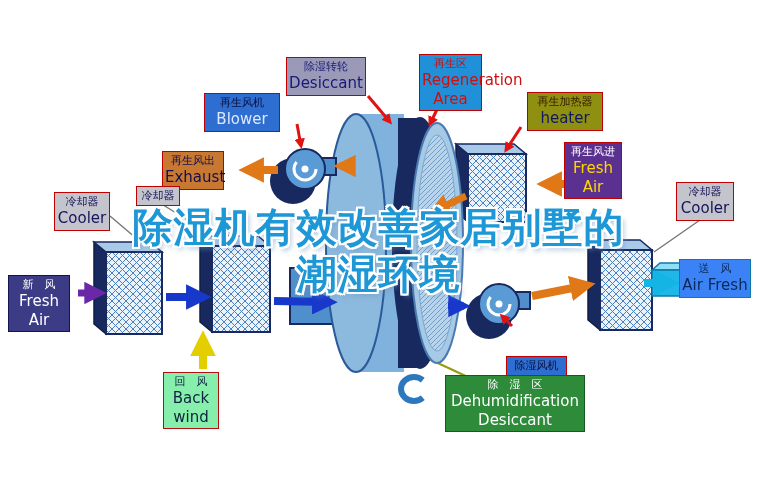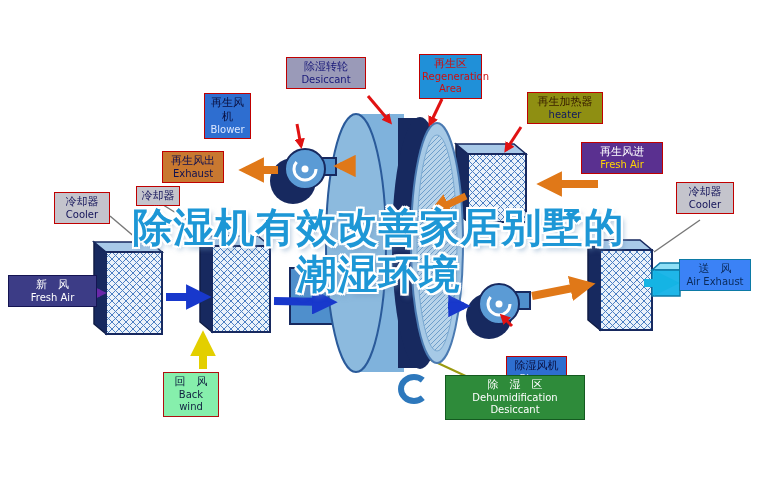--- a/index.html
+++ b/index.html
@@ -2,21 +2,21 @@
 <html><head>
 <meta charset="utf-8">
 <style>
   html,body{margin:0;padding:0;}
   body{width:757px;height:488px;background:#ffffff;font-family:"DejaVu Sans",sans-serif;}
   .stage{position:relative;width:757px;height:488px;overflow:hidden;background:#ffffff;}
   .diagram-svg{position:absolute;left:0;top:0;z-index:1;}
   .lbl{position:absolute;box-sizing:border-box;border:1px solid #c00000;text-align:center;
        font-weight:normal;padding:2px 2px;line-height:1.25;z-index:5;}
   .lbl .zh{display:block;font-size:11px;}
-  .lbl .en{display:block;font-size:10px;text-align:center;}
+  .lbl .en{display:block;font-size:15px;text-align:center;}
   .title{position:absolute;left:0;right:0;top:204px;text-align:center;z-index:10;
          font-weight:bold;color:#1d97d6;font-size:40px;line-height:47px;letter-spacing:1px;
          text-shadow:-2px -2px 0 #fff,2px -2px 0 #fff,-2px 2px 0 #fff,2px 2px 0 #fff,
                      0 -2px 0 #fff,0 2px 0 #fff,-2px 0 0 #fff,2px 0 0 #fff,
                      3px 4px 5px rgba(110,150,190,.55);}
 </style>
 </head>
 <body>
 
 <div class="stage">
@@ -122,21 +122,21 @@
       <path d="M644,283 L672,283" stroke="#14b4e4" stroke-width="8" fill="none" marker-end="url(#mC)"></path>
       <path d="M203,369 L203,338" stroke="#e3cf00" stroke-width="8" fill="none" marker-end="url(#mY)"></path>
       <path d="M368,96 L390,122" stroke="#e01212" stroke-width="3" fill="none" marker-end="url(#mR)"></path>
       <path d="M297,124 L301,146" stroke="#e01212" stroke-width="3" fill="none" marker-end="url(#mR)"></path>
       <path d="M442,99 L430,124" stroke="#e01212" stroke-width="3" fill="none" marker-end="url(#mR)"></path>
       <path d="M521,127 L506,150" stroke="#e01212" stroke-width="3" fill="none" marker-end="url(#mR)"></path>
       <path d="M512,326 L502,316" stroke="#e01212" stroke-width="3" fill="none" marker-end="url(#mR)"></path>
     </g>
   </svg>
 
-  <div class="lbl" style="left:204px;top:93px;width:47px;background:#2e6ed0;">
+  <div class="lbl" style="left:204px;top:93px;width:76px;background:#2e6ed0;">
     <span class="zh" style="color:#0a1040">再生风机</span>
     <span class="en" style="color:#dce8ff">Blower</span>
   </div>
 
   <div class="lbl" style="left:286px;top:57px;width:80px;background:#9a9ab8;">
     <span class="zh" style="color:#181878">除湿转轮</span>
     <span class="en" style="color:#181878">Desiccant</span>
   </div>
 
   <div class="lbl" style="left:527px;top:92px;width:76px;background:#8f8f12;">
@@ -147,47 +147,47 @@
   <div class="lbl" style="left:419px;top:54px;width:63px;background:#2090d8;">
     <span class="zh" style="color:#cc1010">再生区</span>
     <span class="en" style="color:#cc1010">Regeneration Area</span>
   </div>
 
   <div class="lbl" style="left:162px;top:151px;width:62px;background:#c87830;">
     <span class="zh" style="color:#101050">再生风出</span>
     <span class="en" style="color:#101050">Exhaust</span>
   </div>
 
-  <div class="lbl" style="left:581px;top:142px;width:82px;background:#5a3090;">
+  <div class="lbl" style="left:564px;top:142px;width:58px;background:#5a3090;">
     <span class="zh" style="color:#ffffff">再生风进</span>
     <span class="en" style="color:#ffd700">Fresh Air</span>
   </div>
 
   <div class="lbl" style="left:54px;top:192px;width:56px;background:#c4c4cc;">
     <span class="zh" style="color:#14145a">冷却器</span>
     <span class="en" style="color:#14145a">Cooler</span>
   </div>
 
   <div class="lbl" style="left:136px;top:186px;width:44px;background:#c4c4cc;">
     <span class="zh" style="color:#14145a">冷却器</span>
   </div>
 
   <div class="lbl" style="left:676px;top:182px;width:58px;background:#c4c4cc;">
     <span class="zh" style="color:#14145a">冷却器</span>
     <span class="en" style="color:#14145a">Cooler</span>
   </div>
 
-  <div class="lbl" style="left:8px;top:275px;width:89px;background:#3c3c86;border-color:#141452;">
+  <div class="lbl" style="left:8px;top:275px;width:62px;background:#3c3c86;border-color:#141452;">
     <span class="zh" style="color:#ffffff">新　风</span>
     <span class="en" style="color:#ffffff">Fresh Air</span>
   </div>
 
   <div class="lbl" style="left:679px;top:259px;width:72px;background:#3b82f6;border-color:#0c7aa6;">
     <span class="zh" style="color:#0a2a5a">送　风</span>
-    <span class="en" style="color:#0a2a5a">Air Exhaust</span>
+    <span class="en" style="color:#0a2a5a">Air Fresh</span>
   </div>
 
   <div class="lbl" style="left:163px;top:372px;width:56px;background:#86efac;border-color:#b01010;">
     <span class="zh" style="color:#102040">回　风</span>
     <span class="en" style="color:#102040">Back wind</span>
   </div>
 
   <div class="lbl" style="left:506px;top:327px;width:61px;background:#2e6ed0;margin-top:29px;">
     <span class="zh" style="color:#0a1040">除湿风机</span>
     <span class="en" style="color:#dce8ff">Blower</span>

